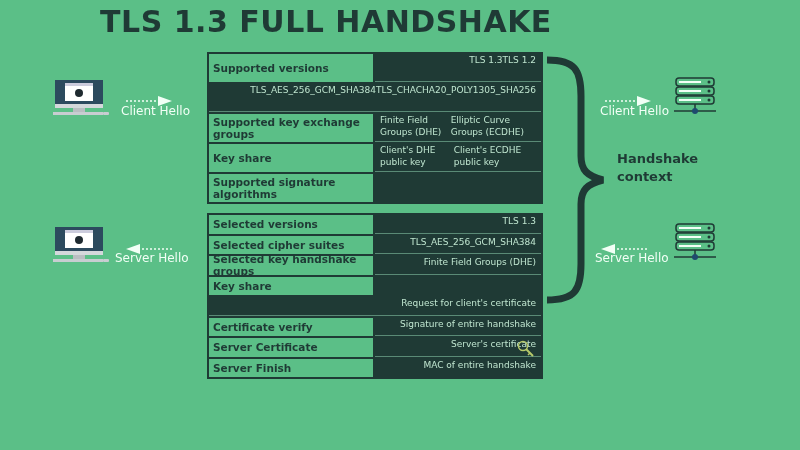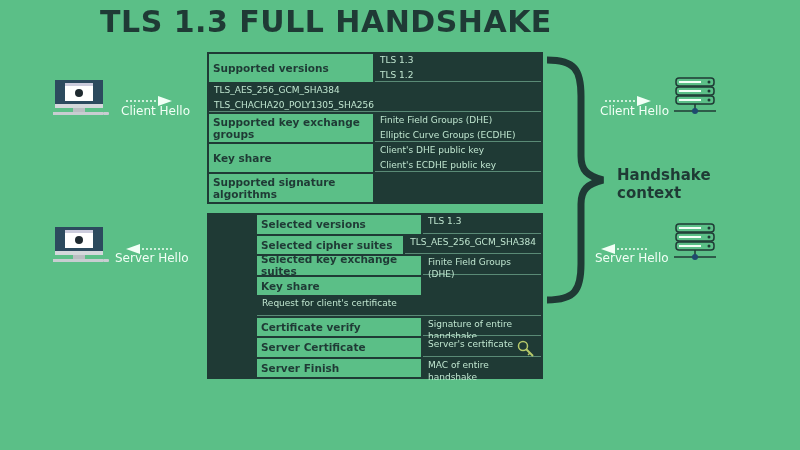--- a/index.html
+++ b/index.html
@@ -21,32 +21,32 @@
   .row { display:flex; border-bottom:2px solid #1f3a35; }
   .row:last-child { border-bottom:none; }
   .lbl {
     width:166px; box-sizing:border-box; background:#5bbf87;
     padding:0 4px; display:flex; align-items:center;
     font-weight:bold; font-size:10.5px; color:#1f3a35;
     border-right:2px solid #1f3a35;
   }
   .val {
     flex:1; background:#1f3a35; color:#bfe5cf; font-size:9px;
-    padding:0 5px; display:flex; flex-direction:column; justify-content:space-between;
+    padding:0 5px; display:flex; justify-content:flex-end;
     line-height:12px; position:relative;
     border-bottom:1px solid #5a8a76;
   }
   .row:last-child .val { border-bottom:none; }
   .t1 { top:52px; }
   .t1 .row { height:28px; }
   .t2 { top:213px; }
-  .t2 .row { height:18.5px;margin-left:48px; }
+  .t2 .row { height:18.5px; }
   .arrow-lbl { position:absolute; color:#f2fff6; font-size:12px;margin-top:28px; }
   .arrow { position:absolute; height:10px; }
-  .hs-ctx { position:absolute; left:617px; top:166px; color:#1f3a35; font-weight:bold; font-size:15px; line-height:18px; }
+  .hs-ctx { position:absolute; left:617px; top:150px; color:#1f3a35; font-weight:bold; font-size:13px; line-height:18px; }
   .key { position:absolute; right:6px; top:2px; }
 </style>
 </head>
 <body>
 
 <div class="title">TLS 1.3 FULL HANDSHAKE</div>
 
 <svg style="position:absolute;left:53px;top:80px" width="56" height="38" viewBox="0 0 56 38">
   <rect x="2" y="0" width="48" height="24" fill="#2c4a5e"></rect>
   <rect x="12" y="3" width="28" height="18" fill="#fff"></rect>
@@ -115,21 +115,21 @@
 <div class="tbl t2">
   <div class="row">
       <div class="lbl">Selected versions</div>
       <div class="val">TLS 1.3</div>
     </div>
   <div class="row">
       <div class="lbl">Selected cipher suites</div>
       <div class="val">TLS_AES_256_GCM_SHA384</div>
     </div>
   <div class="row">
-      <div class="lbl">Selected key exchange suites</div>
+      <div class="lbl">Selected key handshake groups</div>
       <div class="val">Finite Field Groups (DHE)</div>
     </div>
   <div class="row">
       <div class="lbl">Key share</div>
     </div>
   <div class="row">
       <div class="val">Request for client's certificate</div>
     </div>
   <div class="row">
       <div class="lbl">Certificate verify</div>

